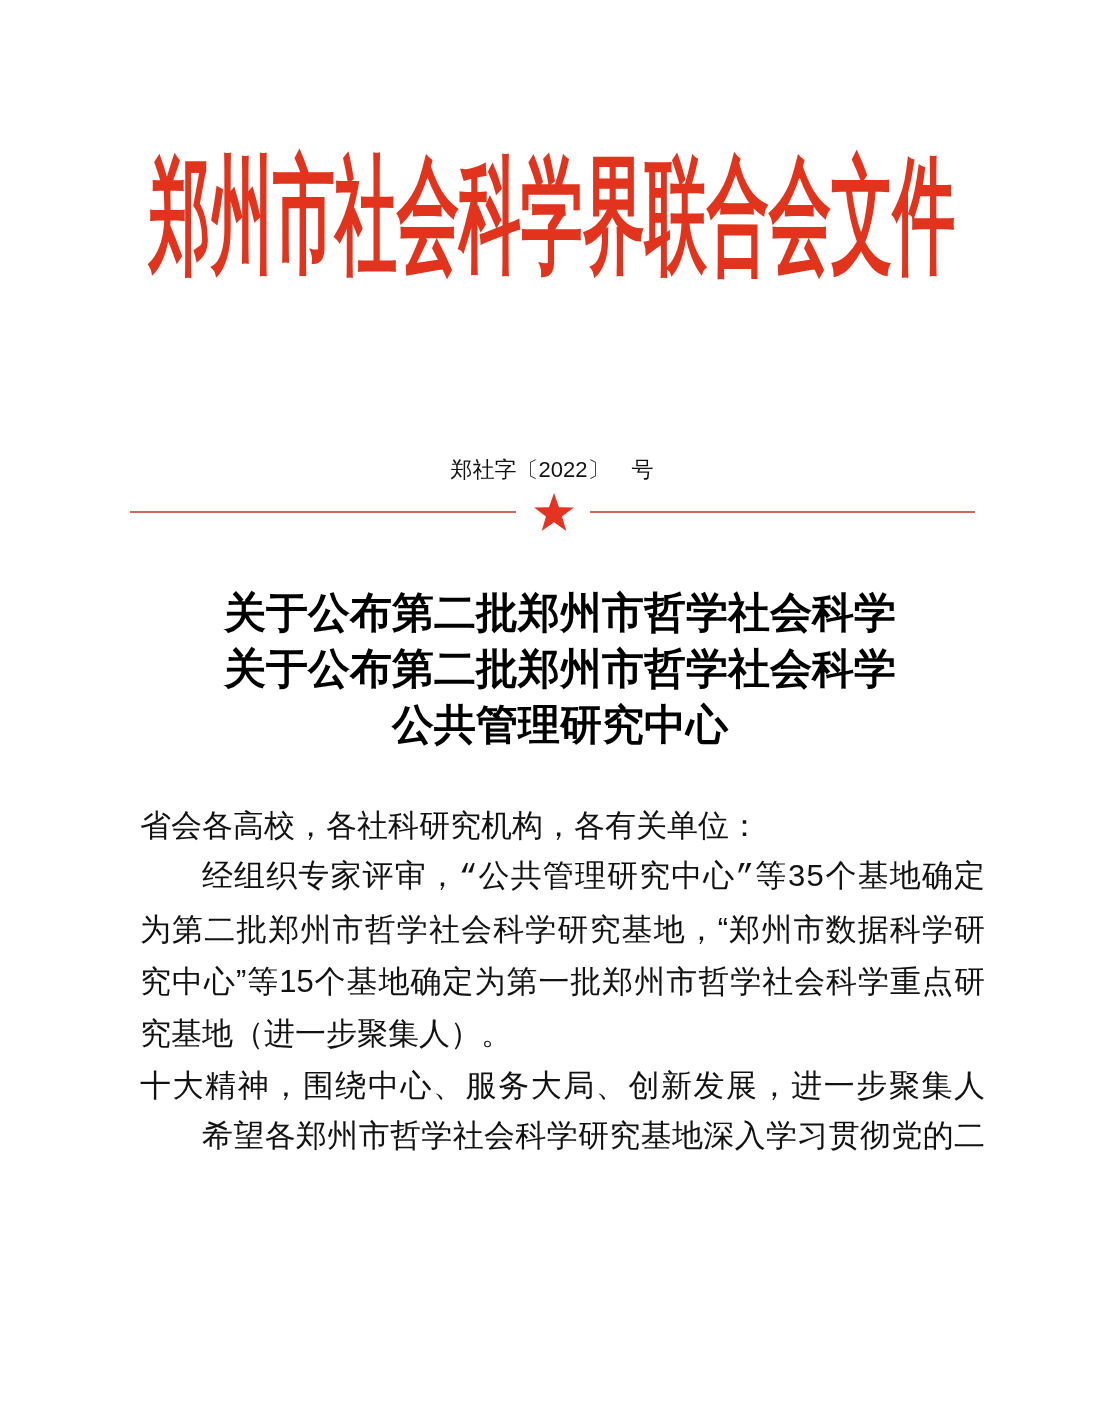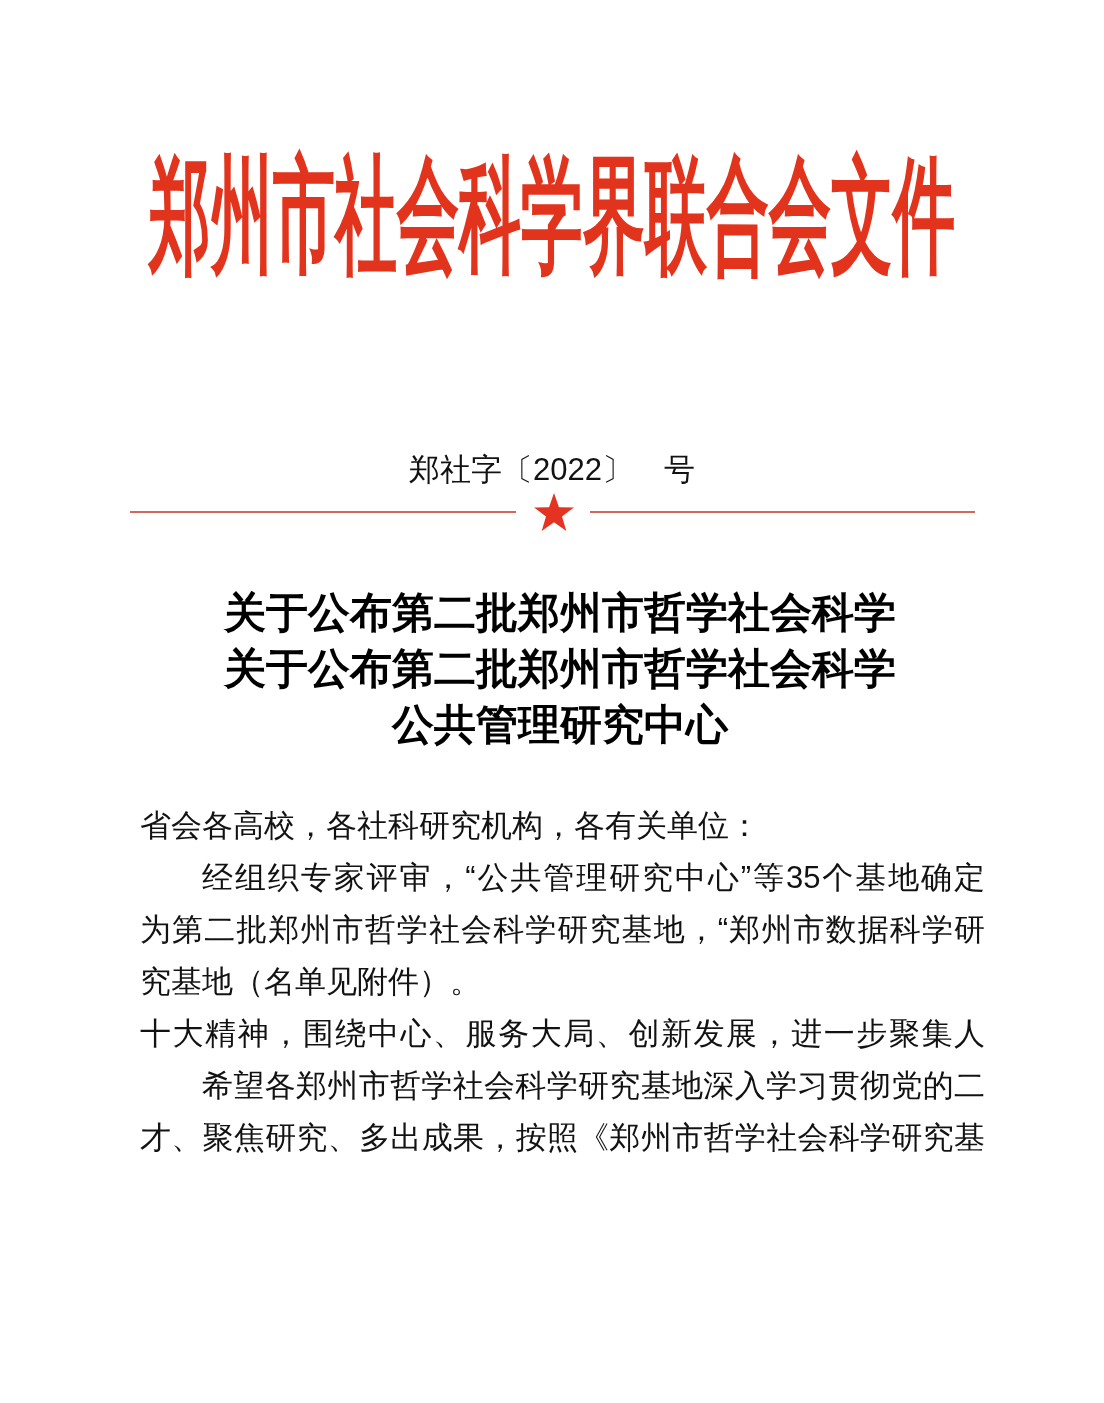--- a/index.html
+++ b/index.html
@@ -36,21 +36,21 @@
     transform-origin: top center;
     white-space: nowrap;
   }
   .doc-number {
     position: absolute;
     top: 450px;
     left: 0;
     width: 100%;
     text-align: center;
     color: var(--body-text);
-    font-size: 31px;
+    font-size: 22px;
     line-height: 40px;
     font-weight: 400;
     white-space: pre;
   }
   .separator {
     position: absolute;
     top: 490px;
     left: 130px;
     width: 845px;
     height: 44px;
@@ -93,20 +93,21 @@
     height: 52px;
     white-space: nowrap;
   }
   .doc-body .line.fill {
     white-space: normal;
     text-align: justify;
     text-align-last: justify;
   }
   .doc-body .line.indent {
     text-indent: 2em;
+    font-family: Liberation Mono, monospace;
   }
 </style>
 </head>
 <body>
 
 <div class="page">
 
   <div class="doc-header">郑州市社会科学界联合会文件</div>
 
   <div class="doc-number">郑社字〔2022〕　号</div>
@@ -124,19 +125,19 @@
   <div class="doc-title">
     <div>关于公布第二批郑州市哲学社会科学</div>
     <div>关于公布第二批郑州市哲学社会科学</div>
     <div>公共管理研究中心</div>
   </div>
 
   <div class="doc-body">
     <div class="line">省会各高校，各社科研究机构，各有关单位：</div>
     <div class="line fill indent">经组织专家评审，“公共管理研究中心”等35个基地确定</div>
     <div class="line fill">为第二批郑州市哲学社会科学研究基地，“郑州市数据科学研</div>
-    <div class="line">究基地（名单见附件）。</div>
+    <div class="line fill">究中心”等15个基地确定为第一批郑州市哲学社会科学重点研</div>
+    <div class="line">究基地（进一步聚集人）。</div>
     <div class="line fill">十大精神，围绕中心、服务大局、创新发展，进一步聚集人</div>
     <div class="line fill indent">希望各郑州市哲学社会科学研究基地深入学习贯彻党的二</div>
-    <div class="line fill">才、聚焦研究、多出成果，按照《郑州市哲学社会科学研究基</div>
   </div>
 
 </div>
 
 </body></html>

